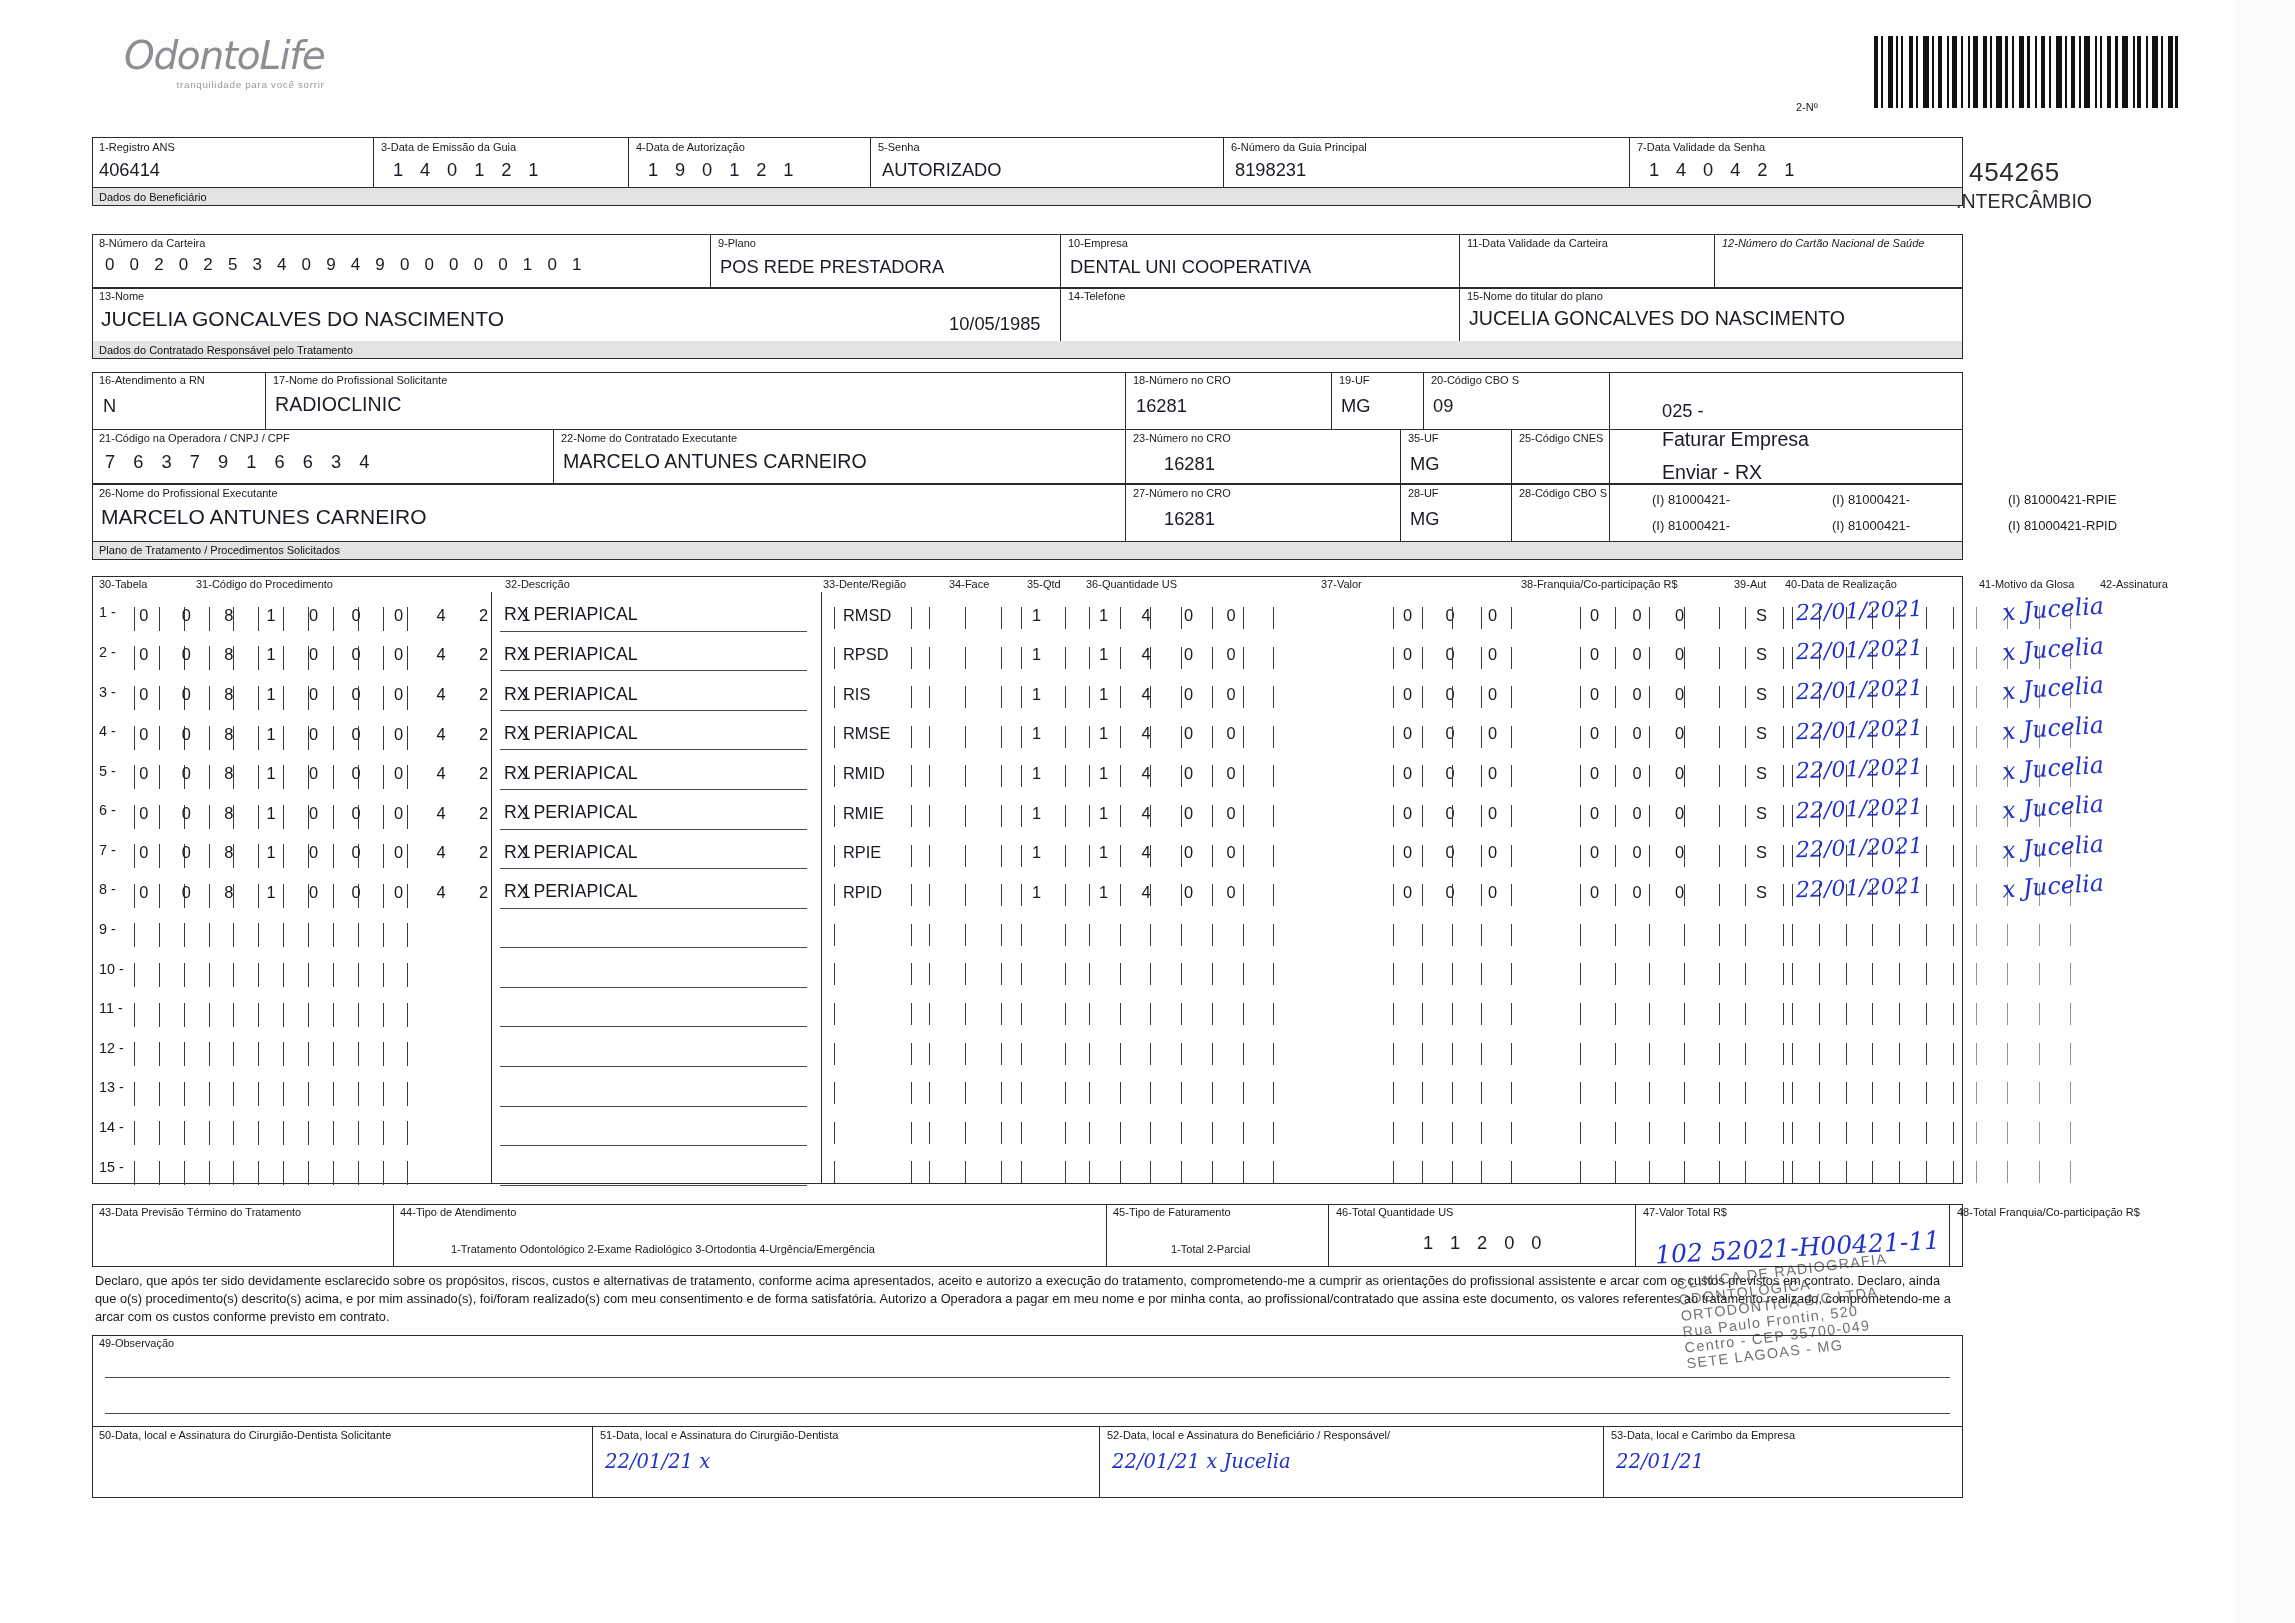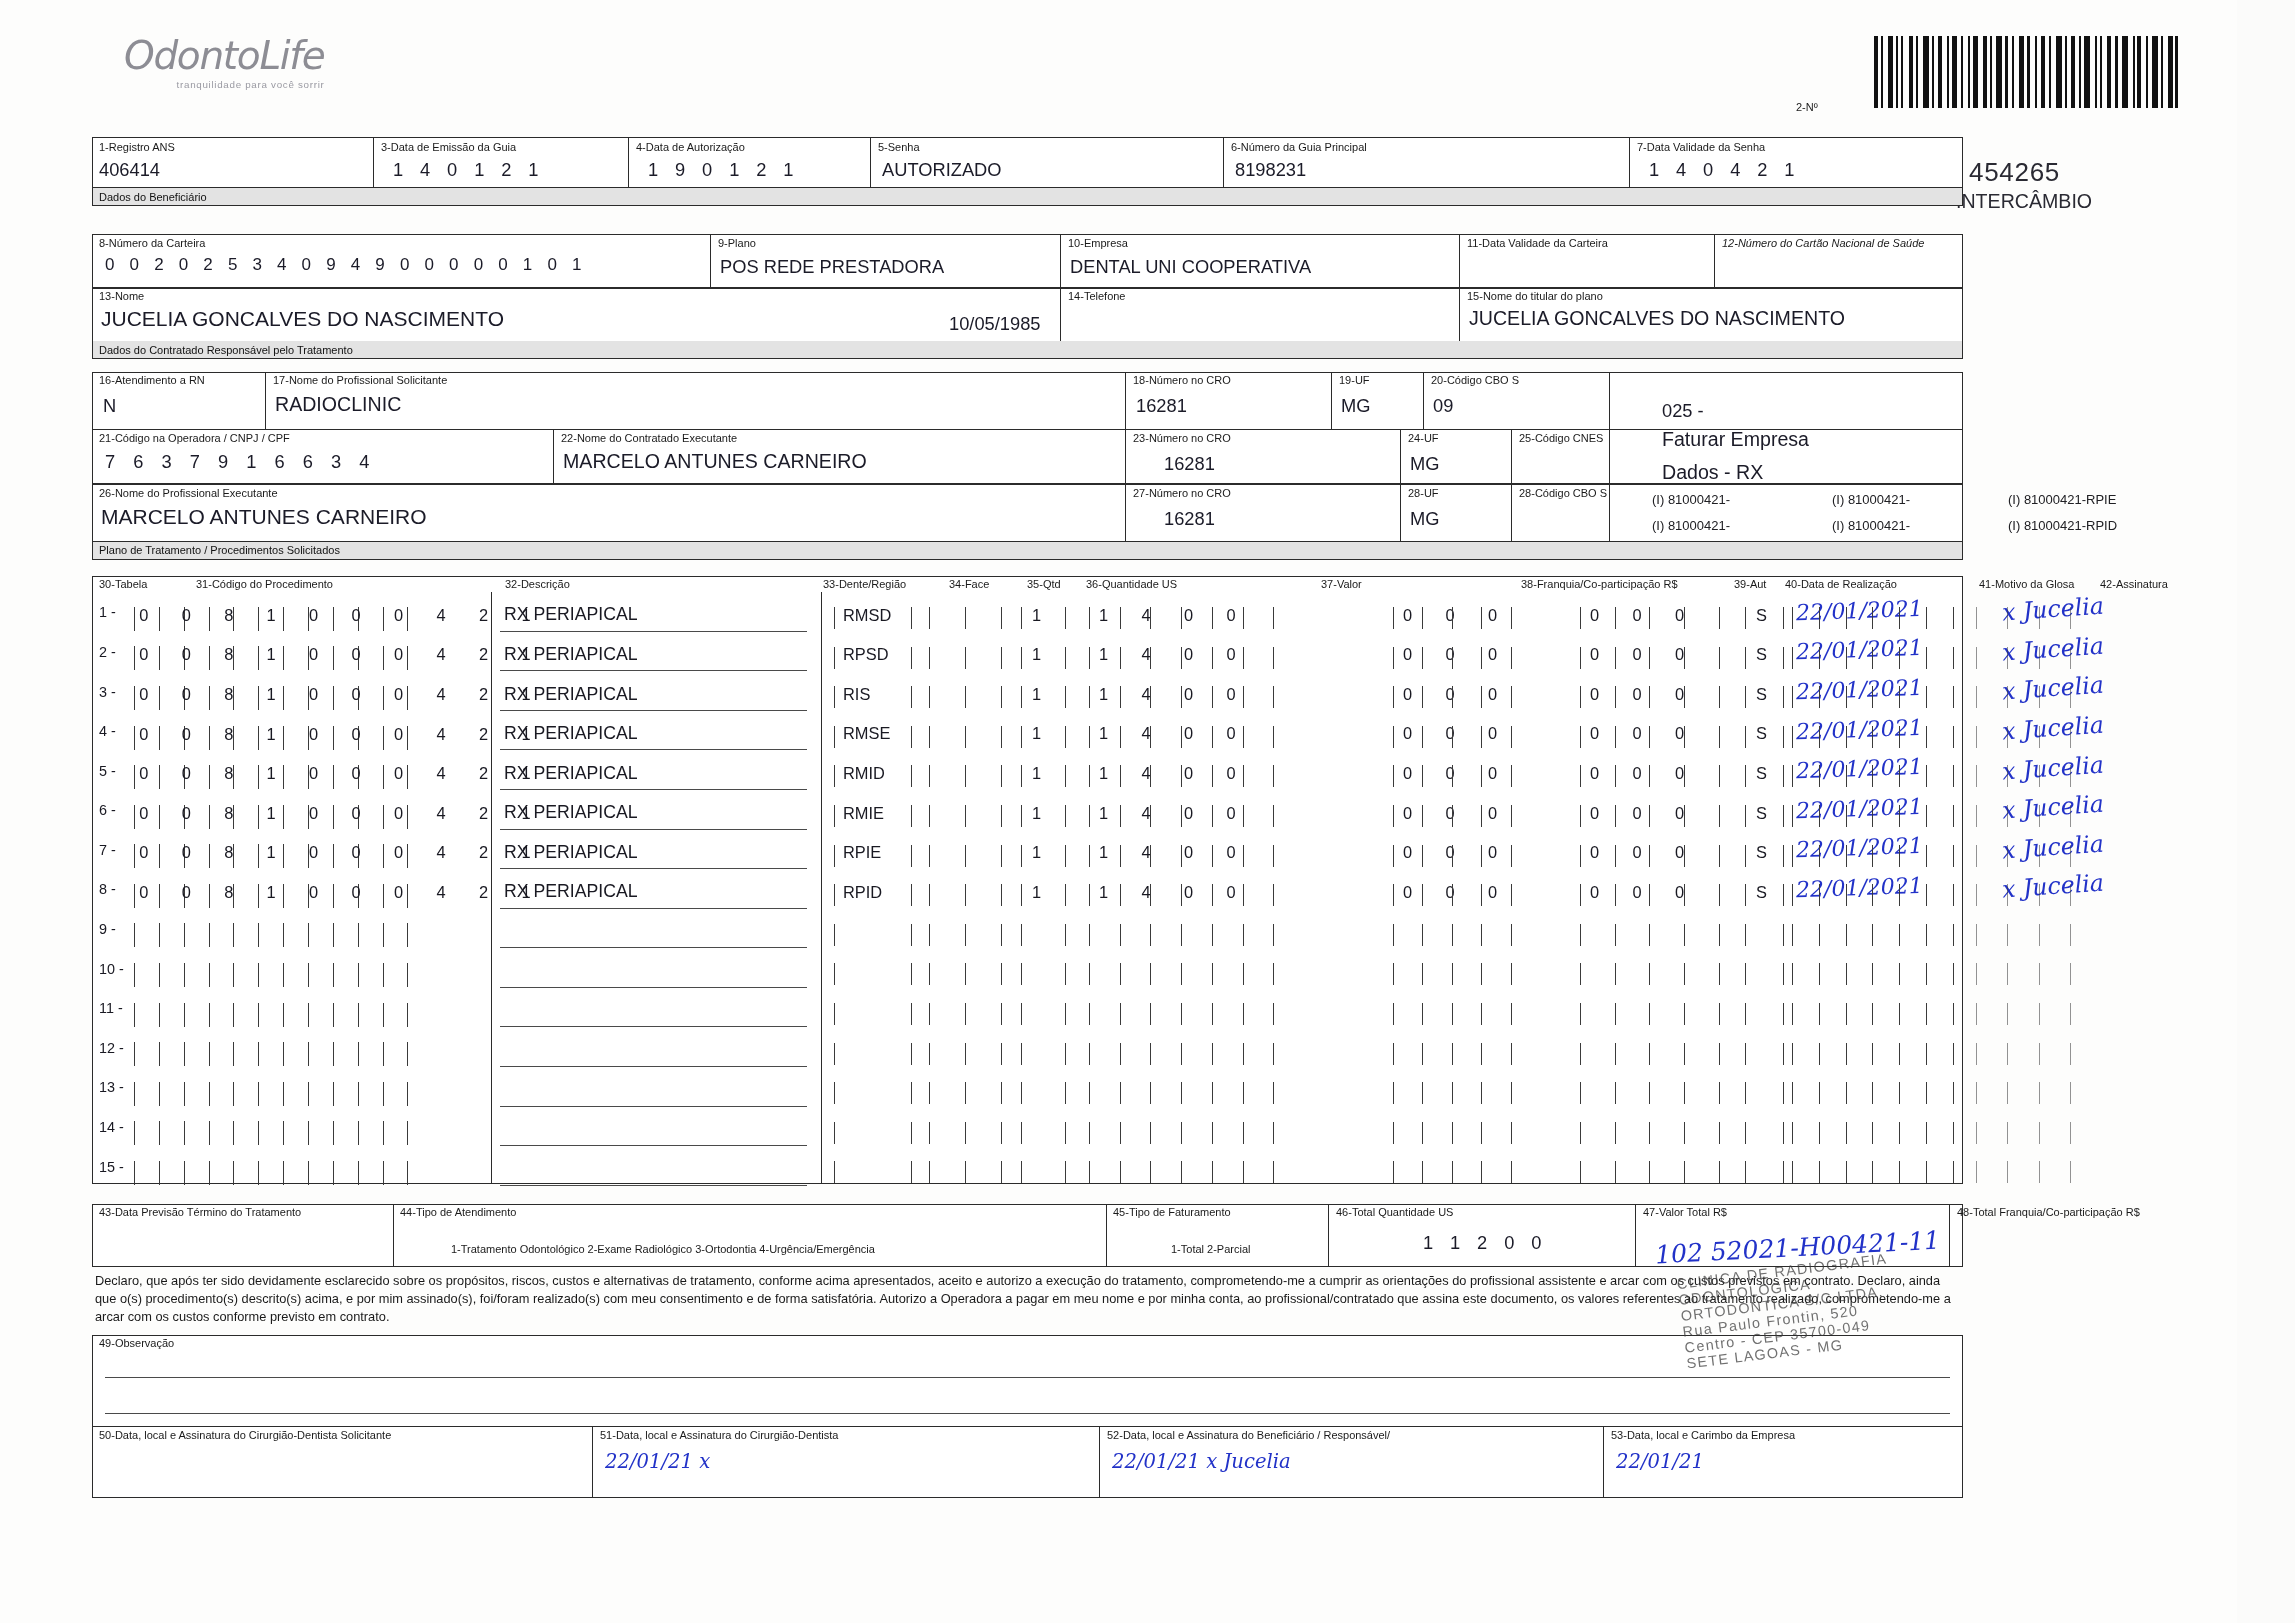--- a/index.html
+++ b/index.html
@@ -171,21 +171,21 @@
   <div class="abs bx" style="left:92px; top:429px; width:1871px; height:55px; background:#fff;"></div>
   <div class="abs lbl" style="left:99px; top:432px;">21-Código na Operadora / CNPJ / CPF</div>
   <div class="abs val" style="left:105px; top:451px; letter-spacing:6.5px;">7 6 3 7 9 1 6 6 3 4</div>
   <div class="abs" style="left:553px; top:429px; width:0.7px; height:55px; background:#2b2b2b;"></div>
   <div class="abs lbl" style="left:561px; top:432px;">22-Nome do Contratado Executante</div>
   <div class="abs val" style="left:563px; top:450px; font-size:19.6px;">MARCELO ANTUNES CARNEIRO</div>
   <div class="abs" style="left:1125px; top:429px; width:0.7px; height:55px; background:#2b2b2b;"></div>
   <div class="abs lbl" style="left:1133px; top:432px;">23-Número no CRO</div>
   <div class="abs val" style="left:1164px; top:453px;">16281</div>
   <div class="abs" style="left:1400px; top:429px; width:0.7px; height:55px; background:#2b2b2b;"></div>
-  <div class="abs lbl" style="left:1408px; top:432px;">24-UF</div>
+  <div class="abs lbl" style="left:1408px; top:432px;">35-UF</div>
   <div class="abs val" style="left:1410px; top:453px;">MG</div>
   <div class="abs" style="left:1511px; top:429px; width:0.7px; height:55px; background:#2b2b2b;"></div>
   <div class="abs lbl" style="left:1519px; top:432px;">25-Código CNES</div>
   <div class="abs val" style="left:1521px; top:453px;"></div>
   <div class="abs" style="left:1609px; top:429px; width:0.7px; height:55px; background:#2b2b2b;"></div>
 
   <div class="abs bx" style="left:92px; top:484px; width:1871px; height:58px; background:#fff;"></div>
   <div class="abs lbl" style="left:99px; top:487px;">26-Nome do Profissional Executante</div>
   <div class="abs val" style="left:101px; top:505px; font-size:21px;">MARCELO ANTUNES CARNEIRO</div>
   <div class="abs" style="left:1125px; top:484px; width:0.7px; height:58px; background:#2b2b2b;"></div>
@@ -194,21 +194,21 @@
   <div class="abs" style="left:1400px; top:484px; width:0.7px; height:58px; background:#2b2b2b;"></div>
   <div class="abs lbl" style="left:1408px; top:487px;">28-UF</div>
   <div class="abs val" style="left:1410px; top:508px;">MG</div>
   <div class="abs" style="left:1511px; top:484px; width:0.7px; height:58px; background:#2b2b2b;"></div>
   <div class="abs lbl" style="left:1519px; top:487px;">28-Código CBO S</div>
   <div class="abs val" style="left:1521px; top:508px;"></div>
   <div class="abs" style="left:1609px; top:484px; width:0.7px; height:58px; background:#2b2b2b;"></div>
 
   <div class="abs val" style="left:1662px; top:400px; font-size:18.3px;">025 -</div>
   <div class="abs val" style="left:1662px; top:428px; font-size:19.6px;">Faturar Empresa</div>
-  <div class="abs val" style="left:1662px; top:461px; font-size:19.6px;">Dados - RX</div>
+  <div class="abs val" style="left:1662px; top:461px; font-size:19.6px;">Enviar - RX</div>
   <div class="abs" style="left:1652px; top:492px; font-size:13px; color:#202024;">(I) 81000421-</div>
   <div class="abs" style="left:1832px; top:492px; font-size:13px; color:#202024;">(I) 81000421-</div>
   <div class="abs" style="left:2008px; top:492px; font-size:13px; color:#202024;">(I) 81000421-RPIE</div>
   <div class="abs" style="left:1652px; top:518px; font-size:13px; color:#202024;">(I) 81000421-</div>
   <div class="abs" style="left:1832px; top:518px; font-size:13px; color:#202024;">(I) 81000421-</div>
   <div class="abs" style="left:2008px; top:518px; font-size:13px; color:#202024;">(I) 81000421-RPID</div>
   <div class="abs" style="left:1652px; top:544px; font-size:13px; color:#202024;">(I) 81000421-RIS</div>
   <div class="abs" style="left:1832px; top:544px; font-size:13px; color:#202024;">(I) 81000421-</div>
 
   <div class="abs sectbar" style="left:92px; top:542px; width:1871px; height:18.3px;"></div>

